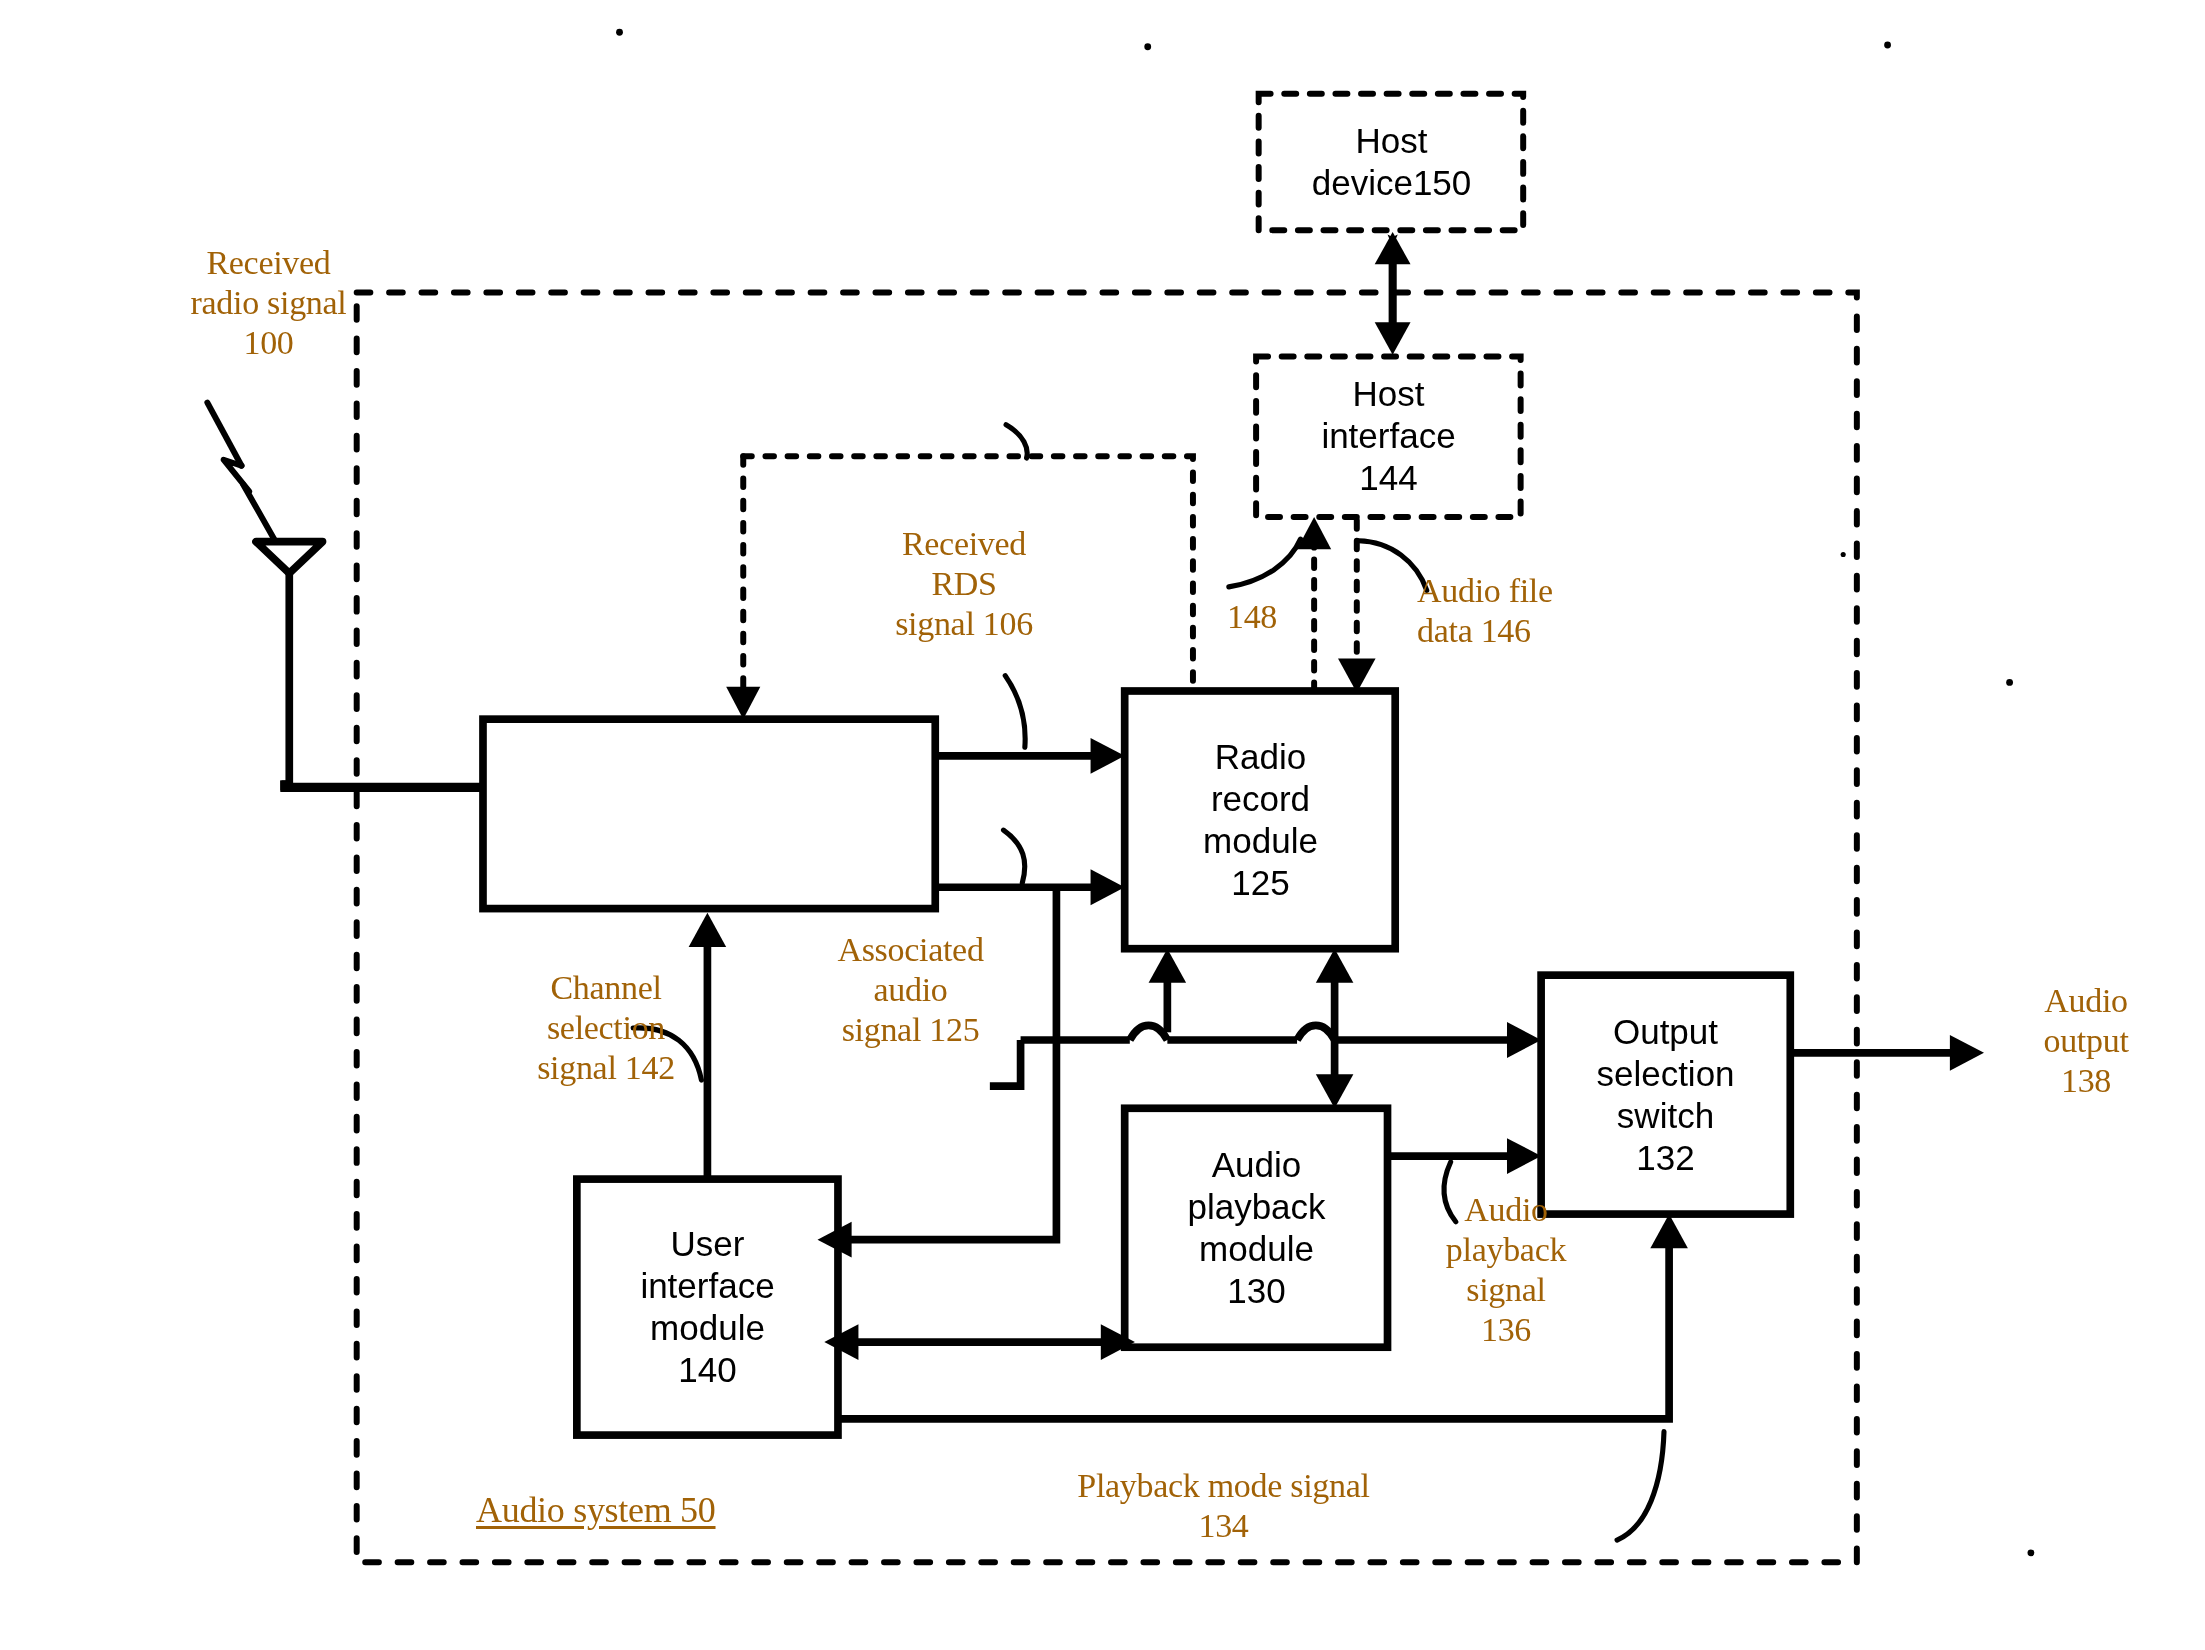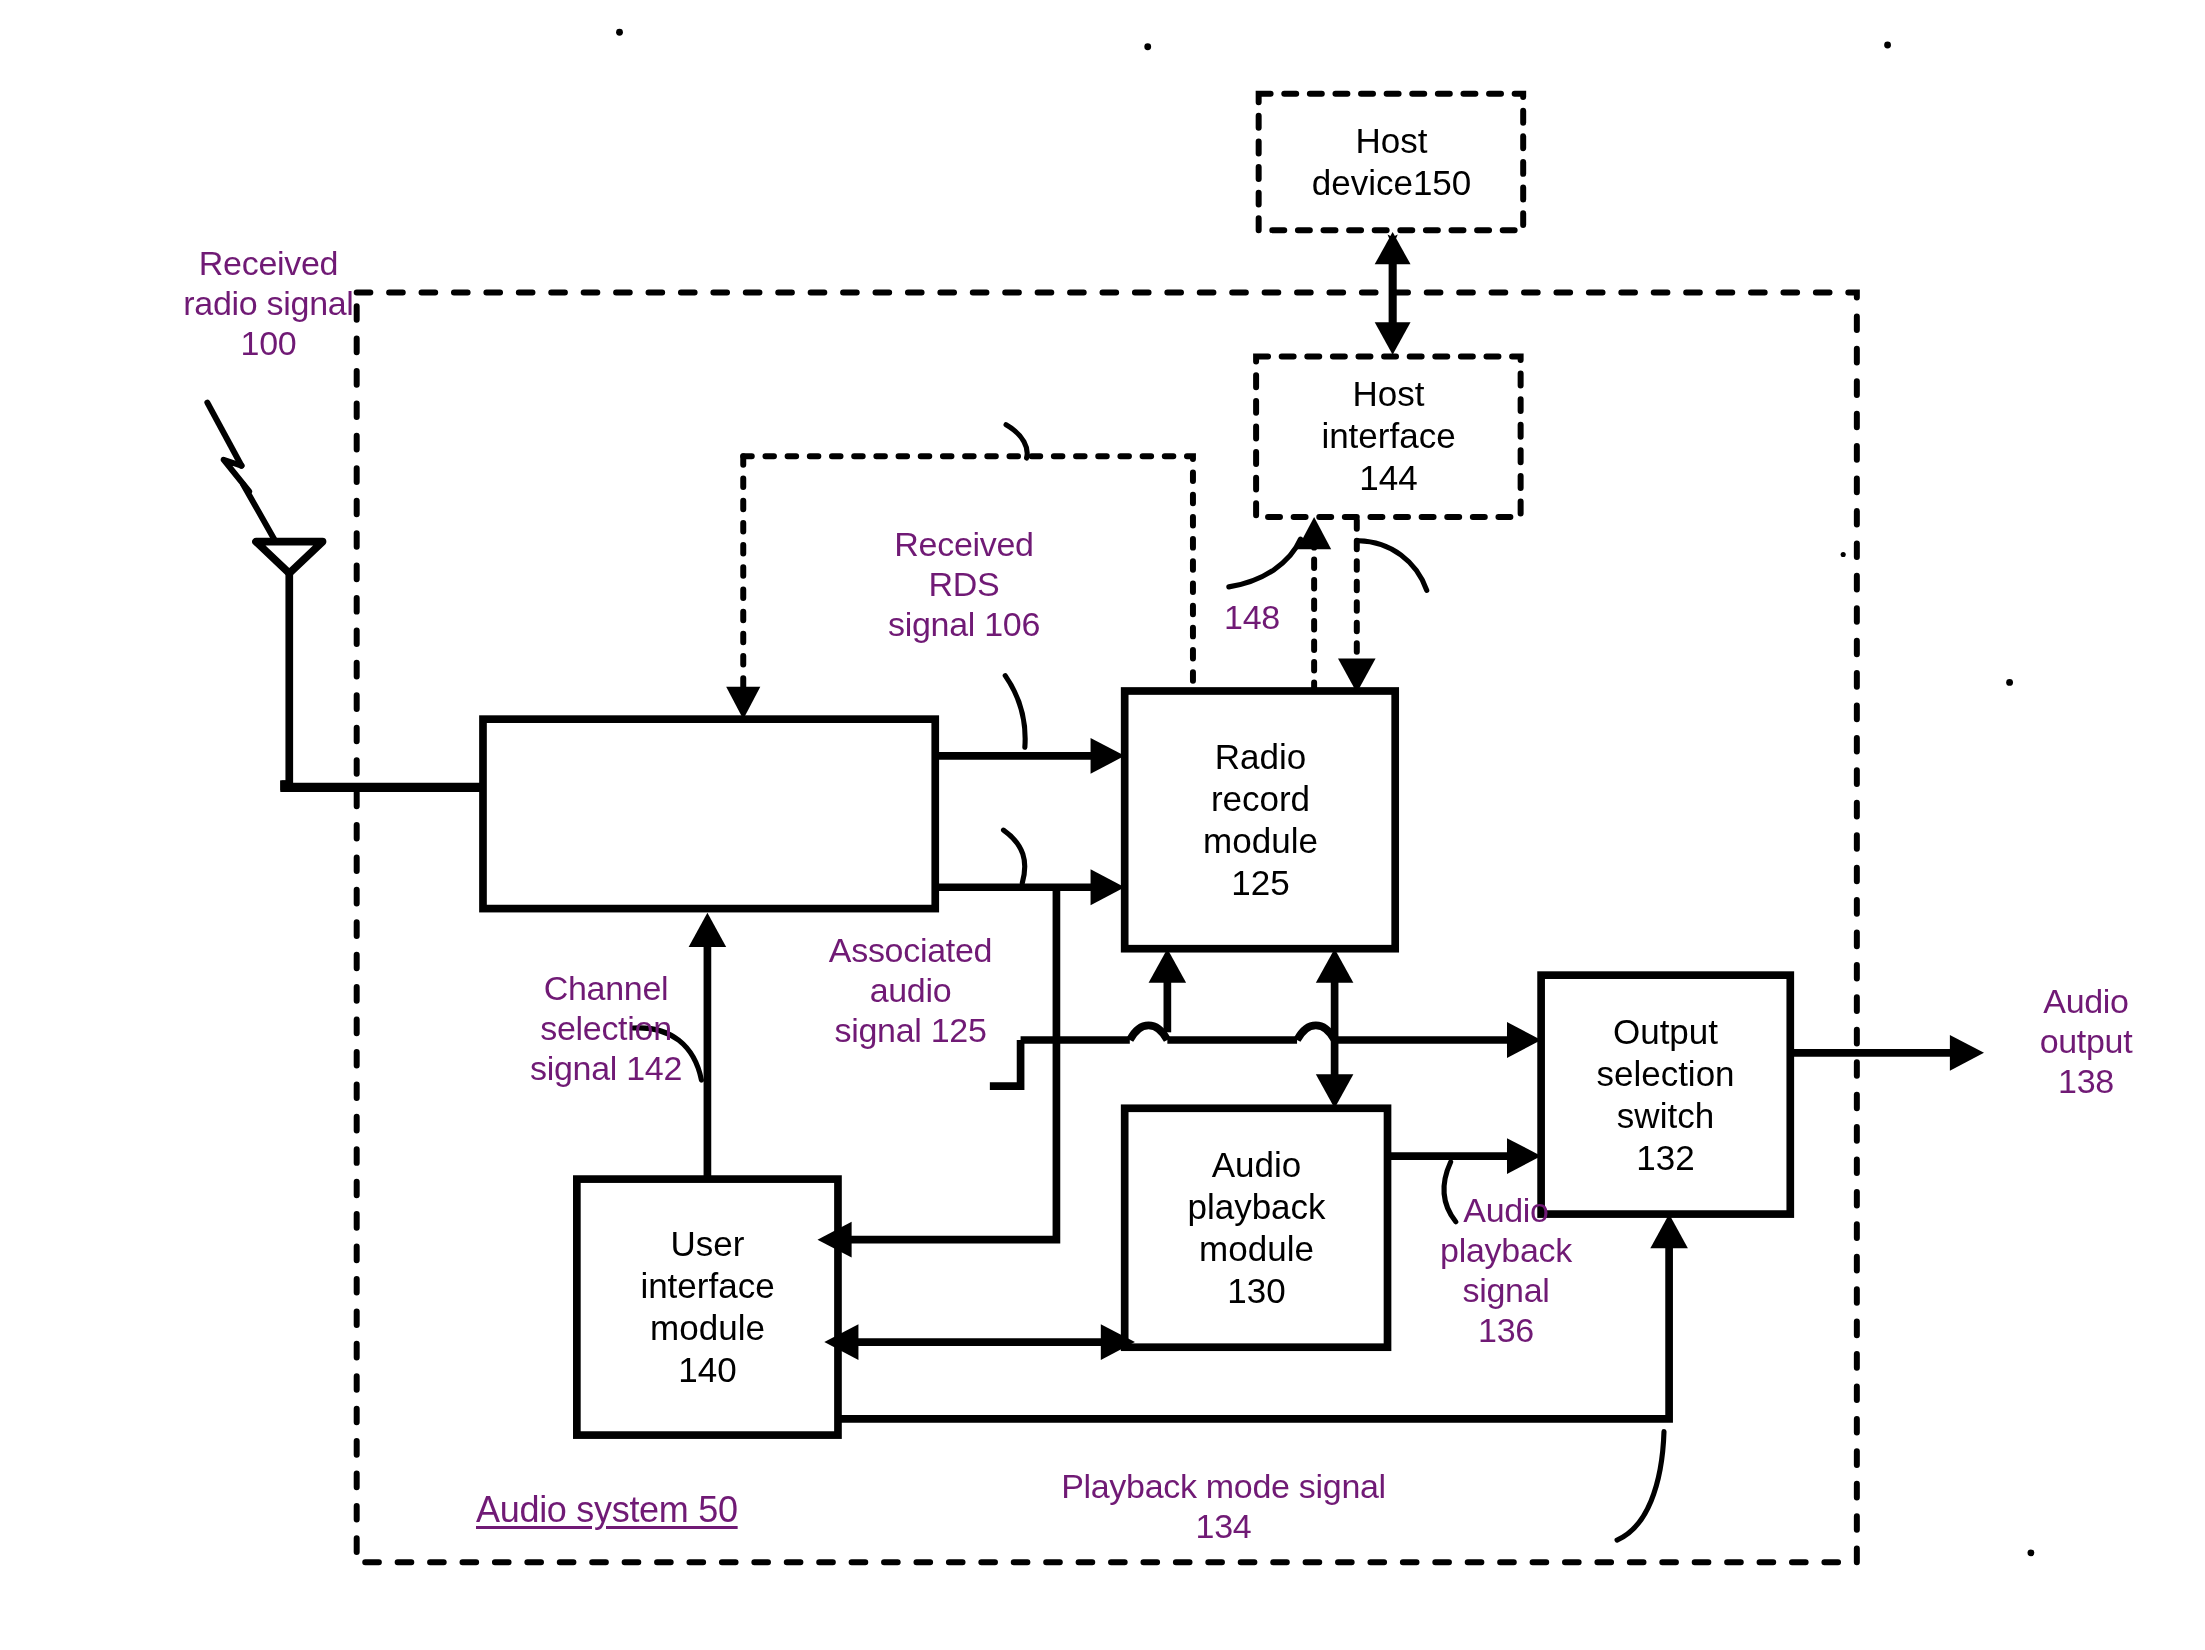--- a/index.html
+++ b/index.html
@@ -17,22 +17,22 @@
     margin-top: 8px;
   }
   svg#canvas {
     position: absolute;
     left: 0; top: 0;
     width: 2205px;
     height: 1651px;
   }
   .lbl {
     position: absolute;
-    color: #701a75;
-    font-family: Liberation Sans, sans-serif;
+    color: #a16207;
+    font-family: Liberation Serif, serif;
     font-size: 34px;
     line-height: 1.18;
     text-align: center;
     white-space: pre-line;
     letter-spacing: -0.3px;
   }
   .boxlbl {
     position: absolute;
     color: #000000;
     font-family: "Liberation Sans", sans-serif;
@@ -214,20 +214,22 @@
 radio signal
 100</div>
 
 
   <div class="lbl" style="left:836px; top:516px; width:256px;">Received
 RDS
 signal 106</div>
 
   <div class="lbl" style="left:1205px; top:589px; width:94px;">148</div>
 
+  <div class="lbl lbl-left" style="left:1417px; top:563px; width:273px;">Audio file
+data 146</div>
 
   <div class="lbl" style="left:778px; top:922px; width:265px;">Associated
 audio
 signal 125</div>
 
   <div class="lbl" style="left:478px; top:960px; width:256px;">Channel
 selection
 signal 142</div>
 
   <div class="lbl" style="left:1408px; top:1182px; width:196px;">Audio

